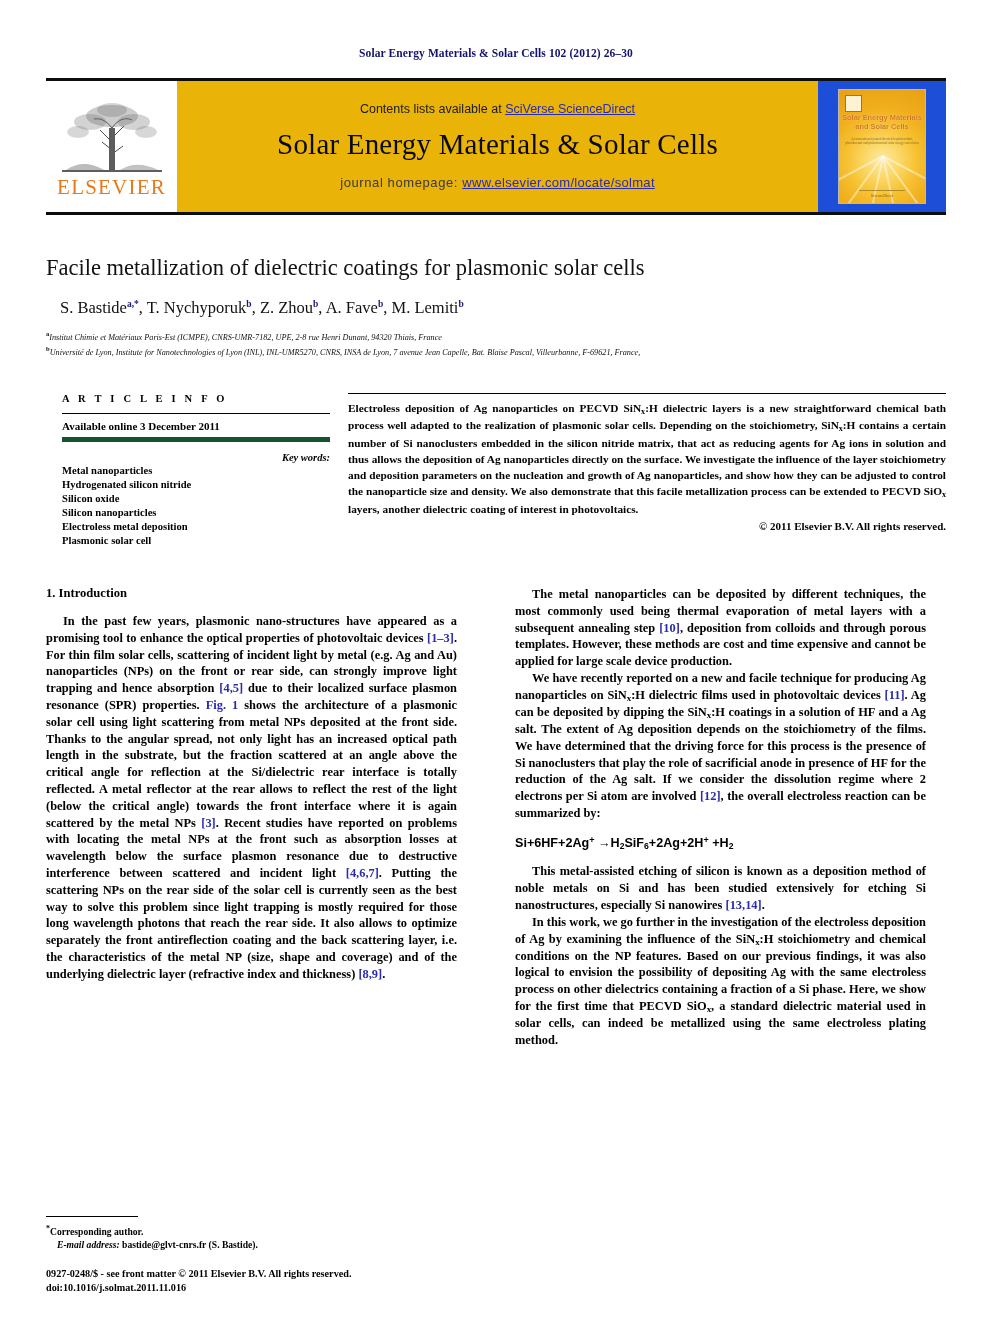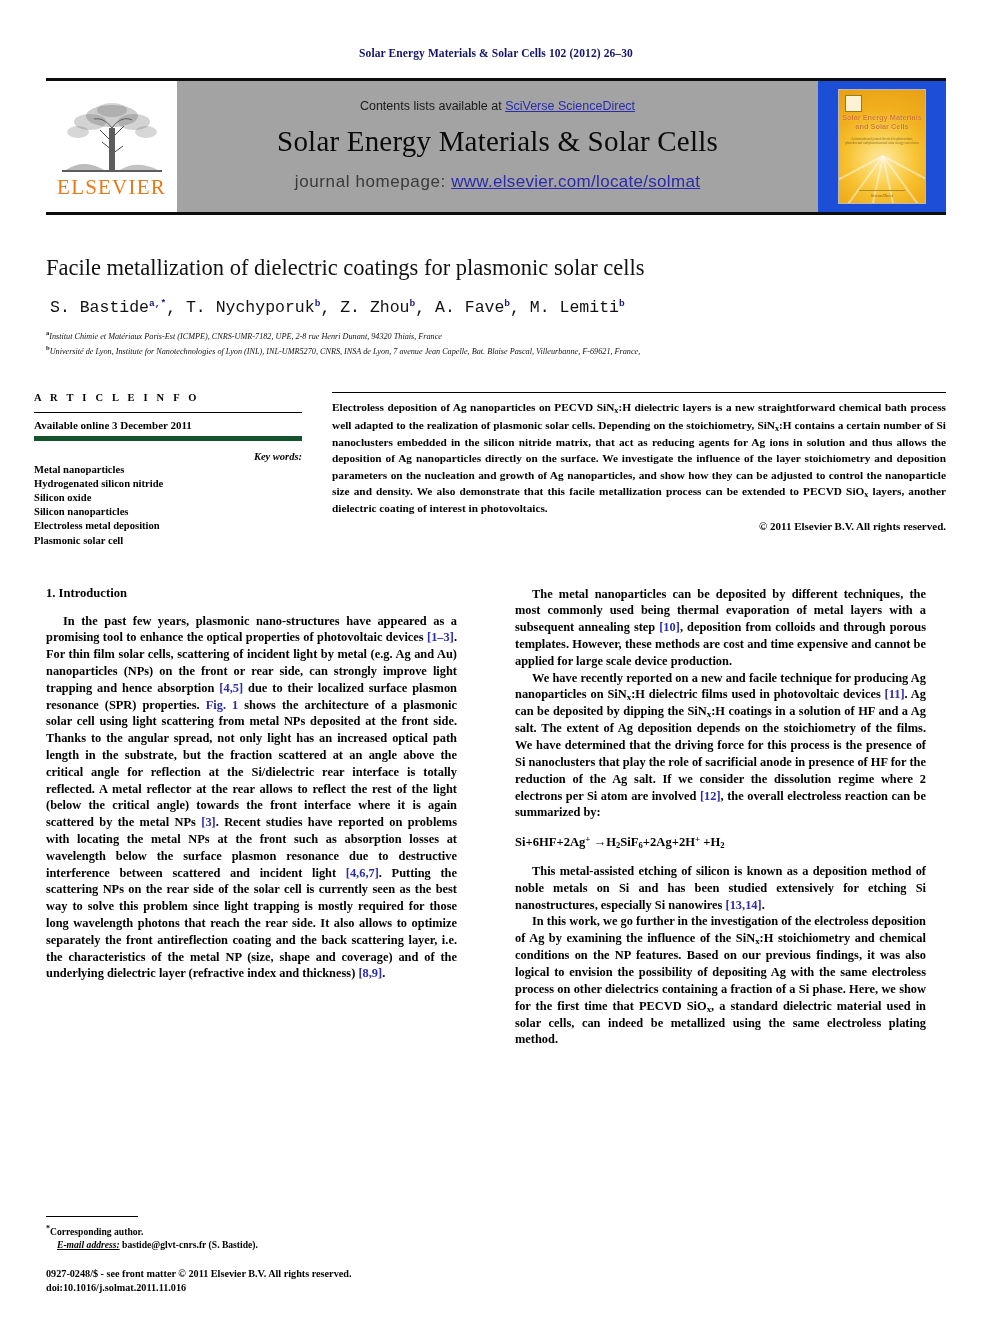--- a/index.html
+++ b/index.html
@@ -53,21 +53,21 @@
   .elsevier-word{
     font-family:"Liberation Serif", serif;
     font-size:21px;
     letter-spacing:1.2px;
     color:#e8791b;
     line-height:1;
     margin-top:1px;
   }
   .banner-mid{
     flex:1 1 auto;
-    background:#a3a3a3;
+    background:#eab308;
     display:flex;
     flex-direction:column;
     align-items:center;
     justify-content:center;
     padding:4px 0 6px 0;
     box-sizing:border-box;
   }
   .contents-line{
     font-family:"Liberation Sans", sans-serif;
     font-size:12.5px;
@@ -77,21 +77,21 @@
   .contents-line .sd{color:#2b2bae;}
   .journal-title{
     font-family:"Liberation Serif", serif;
     font-size:29px;
     color:#0a0a0a;
     letter-spacing:.2px;
     margin-bottom:14px;
   }
   .homepage-line{
     font-family:"Liberation Sans", sans-serif;
-    font-size:17px;
+    font-size:13px;
     color:#3a3a3a;
     letter-spacing:.6px;
   }
   .homepage-line .url{color:#2b2bae;letter-spacing:.3px;}
   .cover-cell{
     width:128px;flex:0 0 128px;
     background:#1d4ed8;
     display:flex;align-items:center;justify-content:center;
   }
   .cover-thumb{
@@ -140,38 +140,38 @@
   .title-block{margin:40px 46px 0 46px;}
   .art-title{
     font-family:"Liberation Serif", serif;
     font-size:22.5px;
     color:#111;
     line-height:1.18;
     margin:0 0 16px 0;
     font-weight:normal;
   }
   .authors{
-    font-family:Liberation Mono, monospace;
+    font-family:Liberation Serif, serif;
     font-size:16.5px;
     color:#111;
-    margin:0 0 11px 4px;
+    margin:0 0 11px 14px;
   }
   .authors sup{font-size:9.5px;color:#1a1a7a;font-weight:bold;}
   .affil{
     font-family:"Liberation Serif", serif;
     font-style:italic;
     font-size:8.2px;
     color:#111;
     line-height:1.5;
     margin:0;
   }
   .affil sup{font-style:normal;font-weight:bold;font-size:6.5px;}
   .ia-wrap{
-    margin:34px 46px 0 34px;
-    display:flex;gap:30px;
+    margin:34px 46px 0 62px;
+    display:flex;gap:18px;
   }
   .col-info{width:268px;flex:0 0 268px;}
   .col-abs{flex:1 1 auto;}
   .sec-head{
     font-family:"Liberation Serif", serif;
     font-size:10.5px;
     font-weight:bold;
     letter-spacing:3.2px;
     color:#000;
     margin:0 0 9px 0;
@@ -230,41 +230,41 @@
     font-size:12.4px;
     font-weight:bold;
     line-height:1.355;
     text-align:justify;
     margin:0;
     text-indent:17px;
     color:#000;
   }
   .ref{color:#2b2bae;}
   .eq{
-    font-family:Liberation Serif, serif;
+    font-family:Liberation Sans, sans-serif;
     font-size:12.6px;font-weight:bold;
     margin:13px 0 13px 0;
     text-indent:0;
   }
   .eq sub{font-size:8.6px;}
   .eq sup{font-size:8.6px;}
 
   
   .footnote{
     position:absolute;
     left:46px;
     bottom:28px;
     width:411px;
   }
   .fn-rule{width:92px;height:1px;background:#000;margin-bottom:6px;}
   .fn-line{
     font-family:"Liberation Serif", serif;
     font-size:9.6px;font-weight:bold;line-height:1.4;margin:0;
   }
-  .fn-line .lbl{font-style:italic;text-decoration:underline;}
+  .fn-line .lbl{font-style:italic;}
   .fn-line.indent{padding-left:11px;}
   .issn{
     margin-top:15px;
     font-family:"Liberation Serif", serif;
     font-size:10.2px;font-weight:bold;line-height:1.38;
   }
   sub{vertical-align:-0.22em;font-size:.72em;}
   sup.chem{vertical-align:.42em;font-size:.72em;}
 </style>
 </head>

